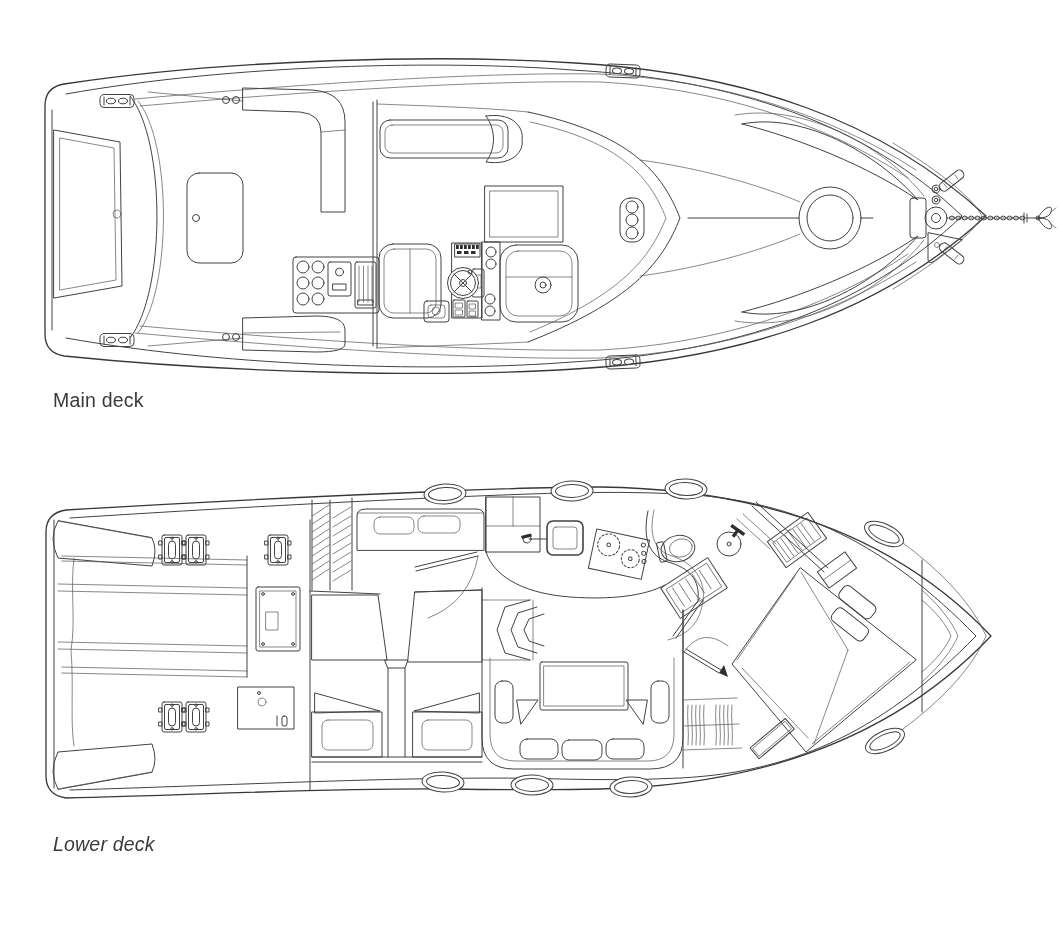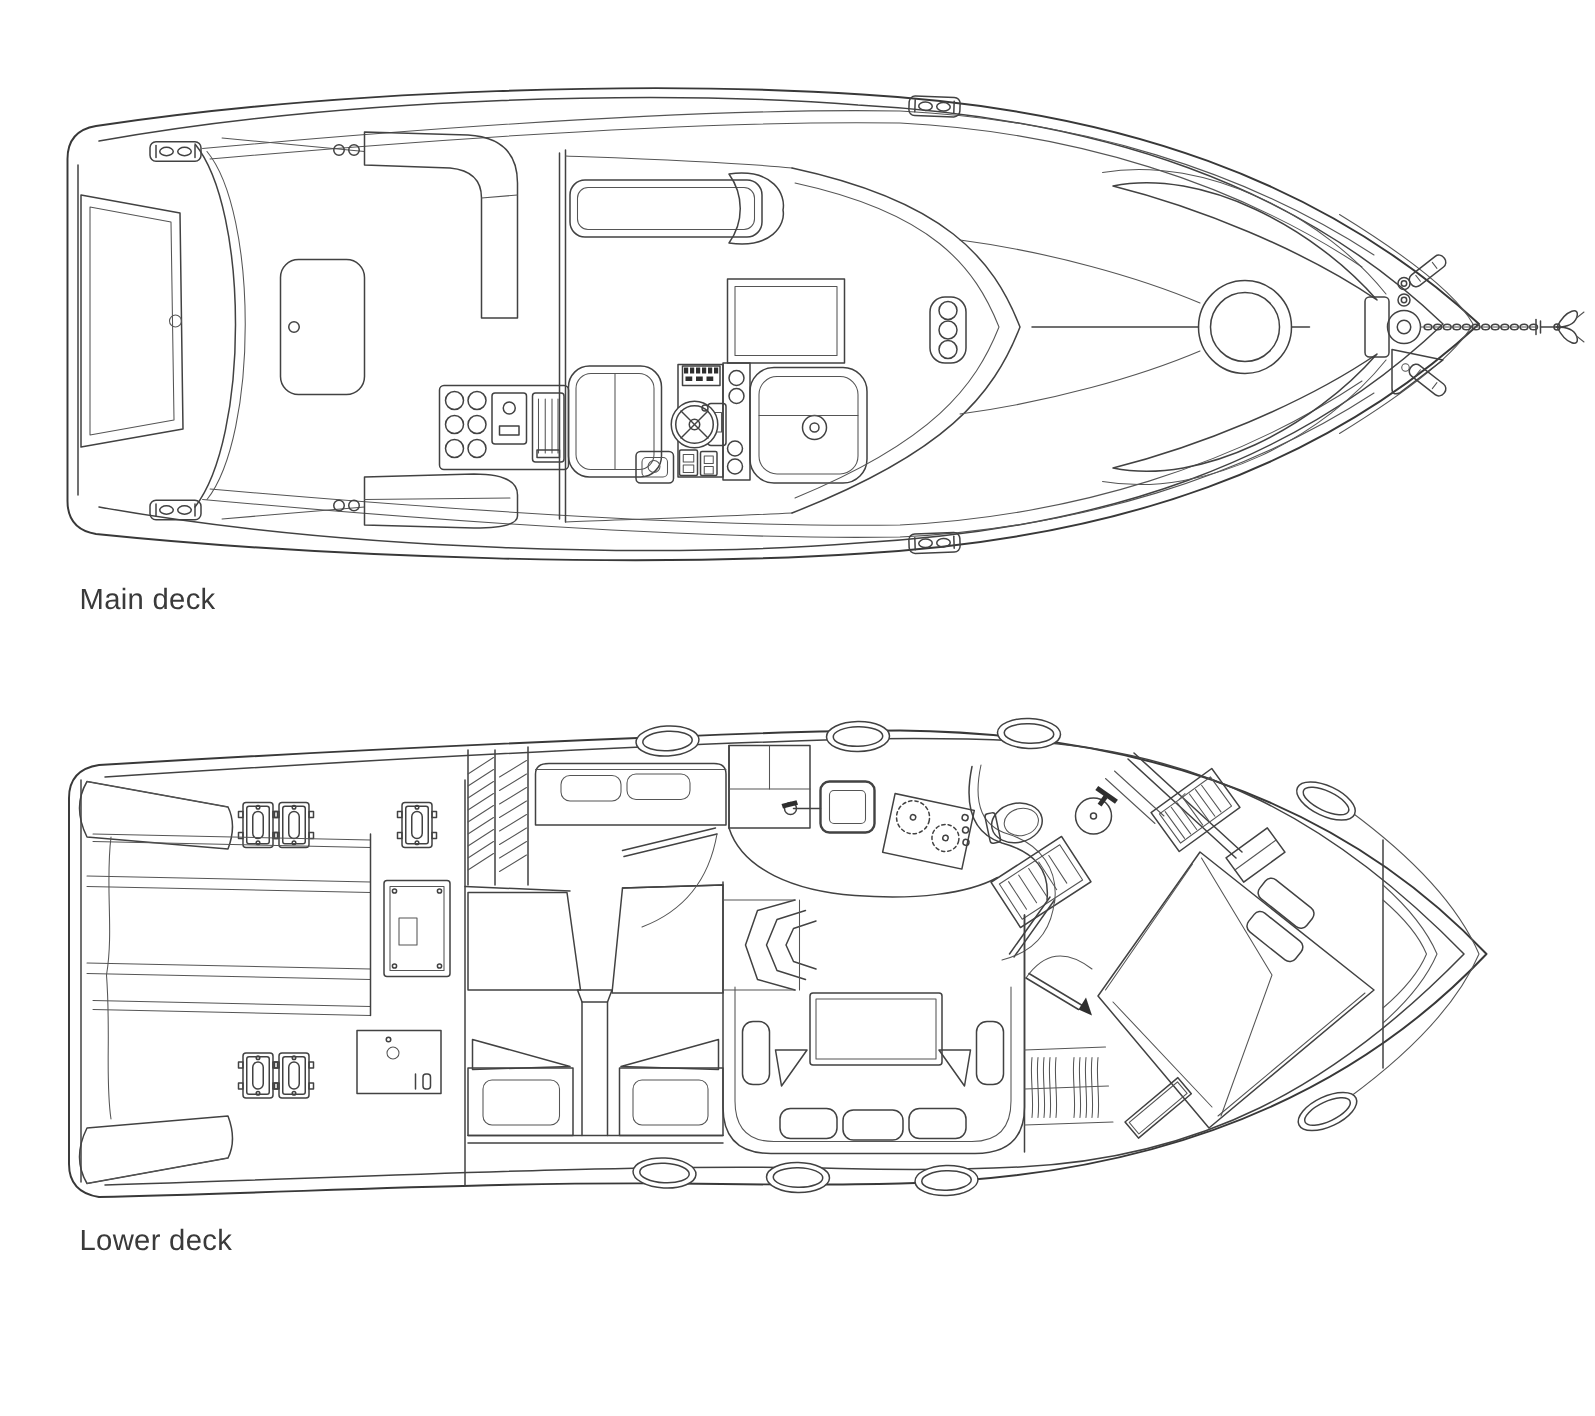--- a/index.html
+++ b/index.html
@@ -1,20 +1,20 @@
 <!DOCTYPE html>
 <html><head>
 <meta charset="utf-8">
 <style>
   html,body{margin:0;padding:0;background:#ffffff;}
   .page{position:relative;width:1063px;height:944px;background:#ffffff;overflow:hidden;
         font-family:"Liberation Sans","DejaVu Sans",sans-serif;}
   .deck-label{position:absolute;left:53px;font-size:19.5px;letter-spacing:.2px;color:#3a3a3a;}
   .label-main{top:389px;}
-  .label-lower{top:816px;}
+  .label-lower{top:833px;font-style:italic;}
   svg.plan{position:absolute;left:0;top:0;}
   svg.plan *{fill:none;stroke:#424242;stroke-width:1;stroke-linecap:round;stroke-linejoin:round;}
   svg.plan .hull{stroke:#383838;stroke-width:1.3;}
   svg.plan .thin{stroke-width:.7;stroke:#555;}
   svg.plan .dash{stroke-dasharray:2.2 2;}
   svg.plan .dark{fill:#2e2e2e;stroke:none;}
   svg.plan .white{fill:#ffffff;}
 </style>
 </head>
 <body>

